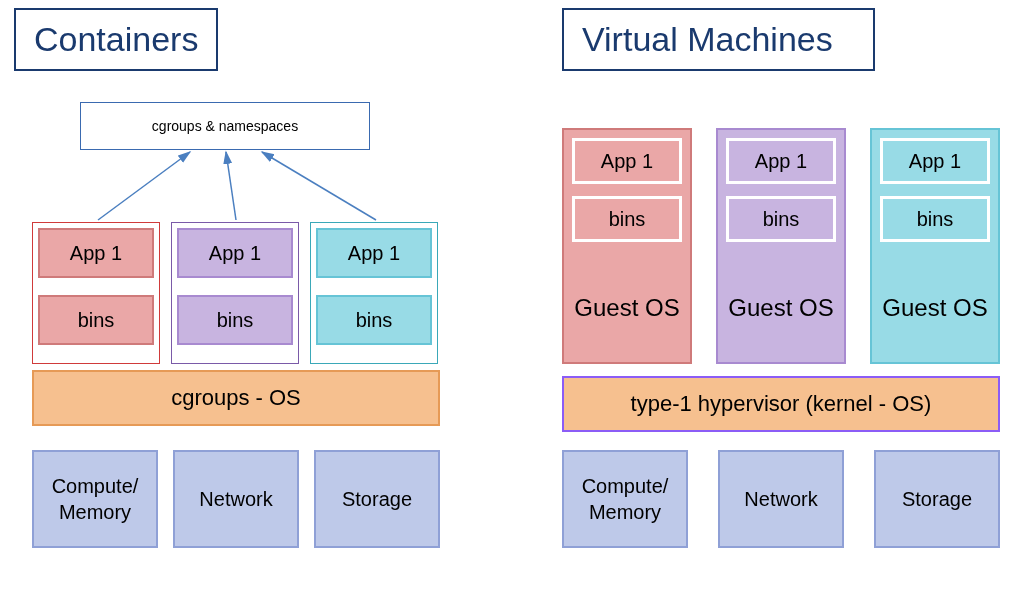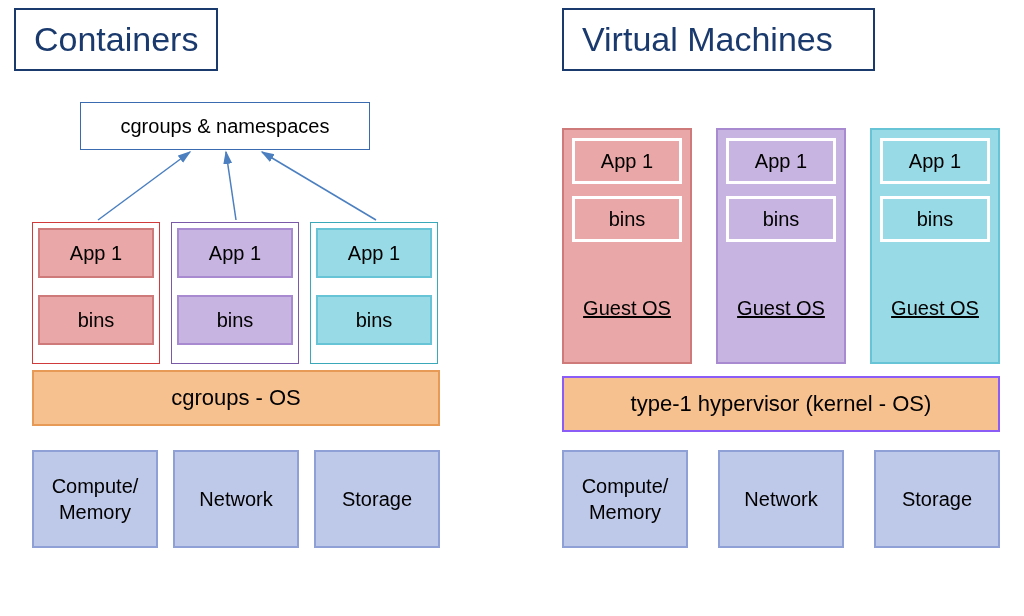--- a/index.html
+++ b/index.html
@@ -35,21 +35,21 @@
     .cgroups {
       position: absolute;
       left: 66px;
       top: 94px;
       width: 290px;
       height: 48px;
       border: 1.5px solid #3a6ab0;
       display: flex;
       align-items: center;
       justify-content: center;
-      font-size: 20px;
+      font-size: 14px;
       background: #fff;
     }
     .container-row {
       position: absolute;
       left: 18px;
       top: 214px;
       width: 406px;
       height: 142px;
       display: flex;
       justify-content: space-between;
@@ -144,24 +144,23 @@
       display: flex;
       align-items: center;
       justify-content: center;
       font-size: 20px;
     }
     .vm-guest {
       flex: 1;
       display: flex;
       align-items: center;
       justify-content: center;
-      font-size: 20px;
+      font-size: 24px;
       text-align: center;
       line-height: 1.3;
-      text-decoration: underline;
     }
     .hypervisor {
       position: absolute;
       left: 0px;
       top: 368px;
       width: 438px;
       height: 56px;
       background: #f6c08f;
       border: 2px solid #8b5cf6;
       display: flex;

